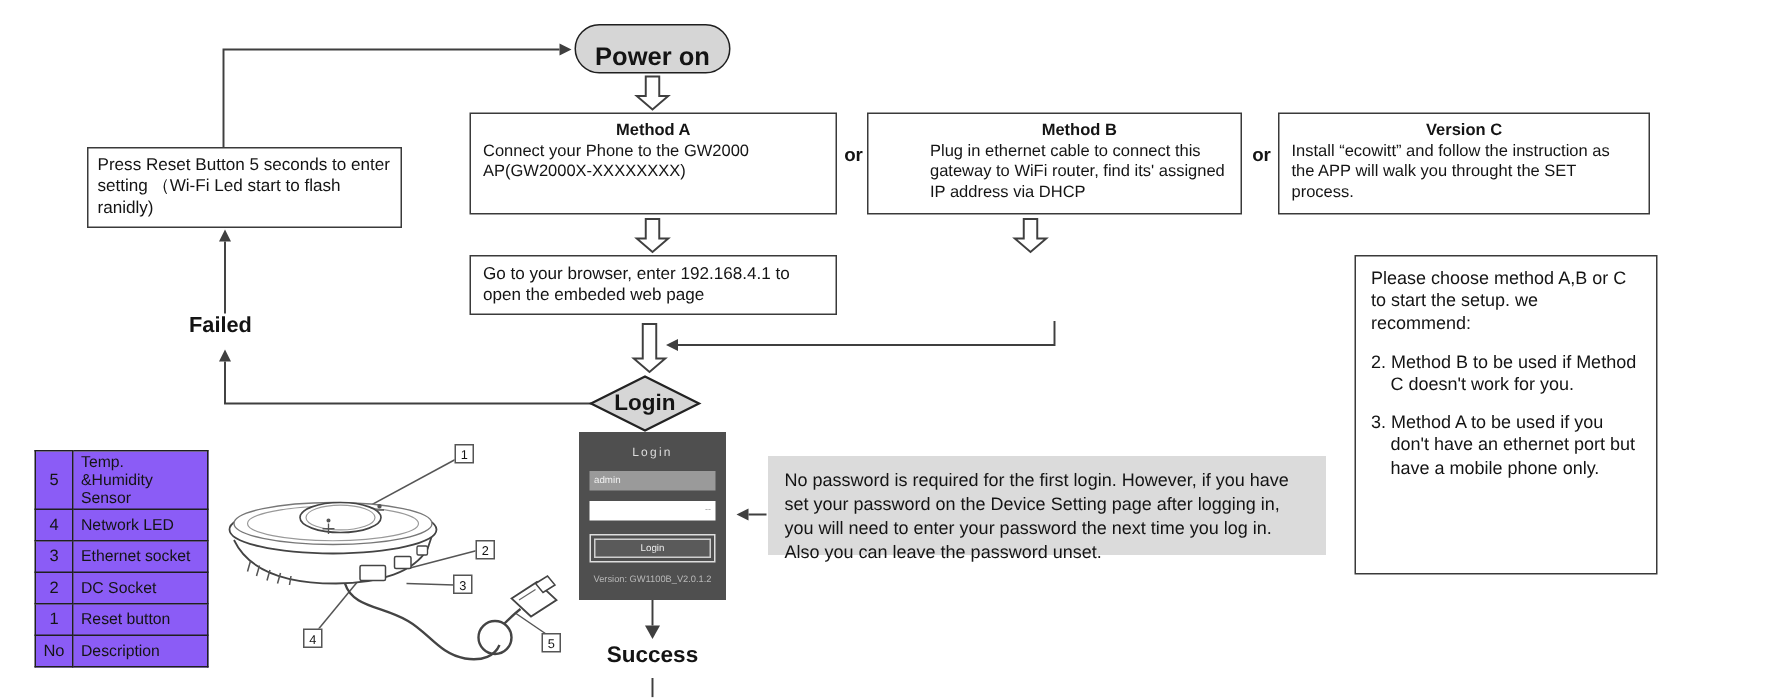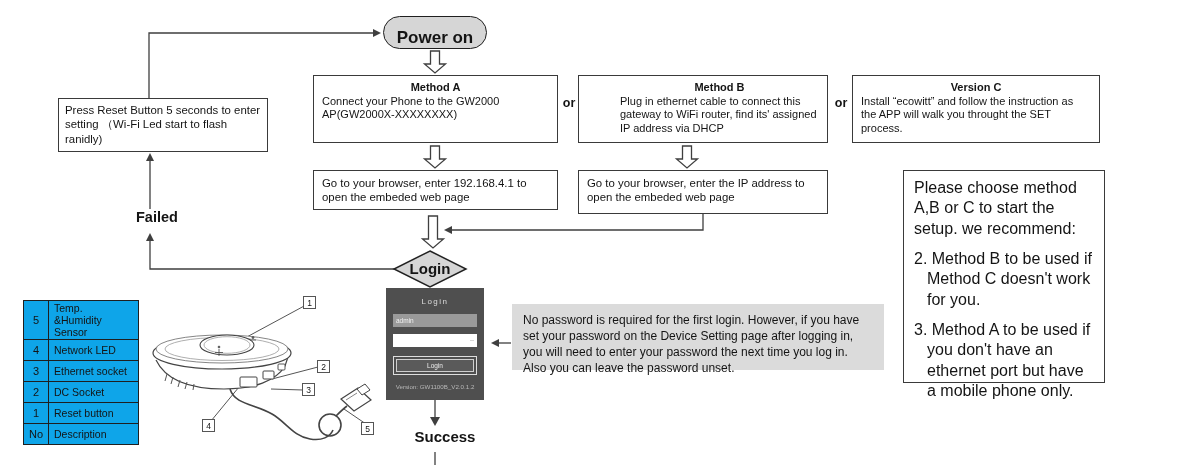--- a/index.html
+++ b/index.html
@@ -6,28 +6,28 @@
   .stage { position:relative; width:1189px; height:465px; background:#fff;
            font-family:"Liberation Sans", sans-serif; color:#141414; overflow:hidden; }
   .stage svg.wires { position:absolute; left:0; top:0; z-index:0; }
   .abs { position:absolute; box-sizing:border-box; z-index:1; }
   .box { background:#fff; border:1.4px solid #3a3a3a; }
   .method-title { font-weight:bold; font-size:11px; text-align:center; margin-top:5px; }
   .method-body { font-size:11px; line-height:1.22; padding:2px 8px 0 8px; }
   .plain-body { font-size:11.4px; line-height:1.25; padding:5px 8px; }
   .pill { background:#d6d6d6; border:1.7px solid #1f1f1f; border-radius:17px;
           display:flex; align-items:flex-end; justify-content:center; font-weight:bold; font-size:17px; }
-  .bold-label { font-weight:bold;margin-left:10px; }
+  .bold-label { font-weight:bold; }
   .or-label { font-weight:bold; font-size:12.5px; }
   .note { background:#dbdbdb; font-size:12px; line-height:1.33; padding:9px 11px; }
-  .rec { padding:7px 10px; font-size:16px; line-height:1.27; }
+  .rec { padding:7px 10px; font-size:12px; line-height:1.27; }
   .rec-item { margin-top:10px; padding-left:13px; text-indent:-13px; }
   .diamond-label { font-weight:bold; font-size:15px; text-align:center; }
   table.parts { border-collapse:collapse; font-size:10.5px; }
-  table.parts td { border:1.2px solid #1f1f1f; padding:1px 5px; background:#0ea5e9; vertical-align:middle; }
+  table.parts td { border:1.2px solid #1f1f1f; padding:1px 5px; background:#8b5cf6; vertical-align:middle; }
   table.parts td.num { width:20px; text-align:center; font-size:11px; padding:1px 2px; }
   table.parts tr.tall td { height:28px; }
   table.parts tr td { height:18px; }
   .callout { width:13px; height:13px; border:1px solid #555; background:#fff; font-size:8.5px;
              display:flex; align-items:center; justify-content:center; z-index:2; }
   .login-panel { left:386px; top:288px; width:98px; height:112px; background:#4f4f4f; }
   .lp-title { color:#dcdcdc; font-size:8px; text-align:center; padding-top:9px; letter-spacing:1.5px; }
   .lp-user, .lp-pass { display:block; width:84px; height:13px; margin:0 auto; border:none; font-size:6.5px;
                        box-sizing:border-box; padding:0 3px; }
   .lp-user { margin-top:8px; background:#9a9a9a; color:#f2f2f2; }
@@ -146,23 +146,20 @@
   <div class="abs or-label" style="left:832px; top:96px; width:18px; text-align:center;">or</div>
 
   <div class="abs box" style="left:852px; top:75px; width:248px; height:68px;">
     <div class="method-title">Version C</div>
     <div class="method-body">Install  “ecowitt” and follow the instruction as the APP will walk you throught the SET process.</div>
   </div>
 
   <div class="abs box" style="left:313px; top:170px; width:245px; height:40px;">
     <div class="plain-body">Go to your browser, enter 192.168.4.1 to open the embeded web page</div>
   </div>
-  <div class="abs box" style="left:578px; top:170px; width:250px; height:44px;">
-    <div class="plain-body">Go to your browser, enter the IP address to open the embeded web page</div>
-  </div>
 
   <div class="abs box rec" style="left:903px; top:170px; width:202px; height:213px;">
     <div>Please choose method A,B or C to start the setup. we recommend:</div>
     <div class="rec-item">2. Method B to be used if Method C doesn't work for you.</div>
     <div class="rec-item">3. Method A to be used if you don't have an ethernet port but have a mobile phone only.</div>
   </div>
 
   <div class="abs bold-label" style="left:126px; top:209px; font-size:14.5px;">Failed</div>
   <div class="abs bold-label" style="left:397px; top:428px; width:76px; text-align:center; font-size:15px;">Success</div>
 

